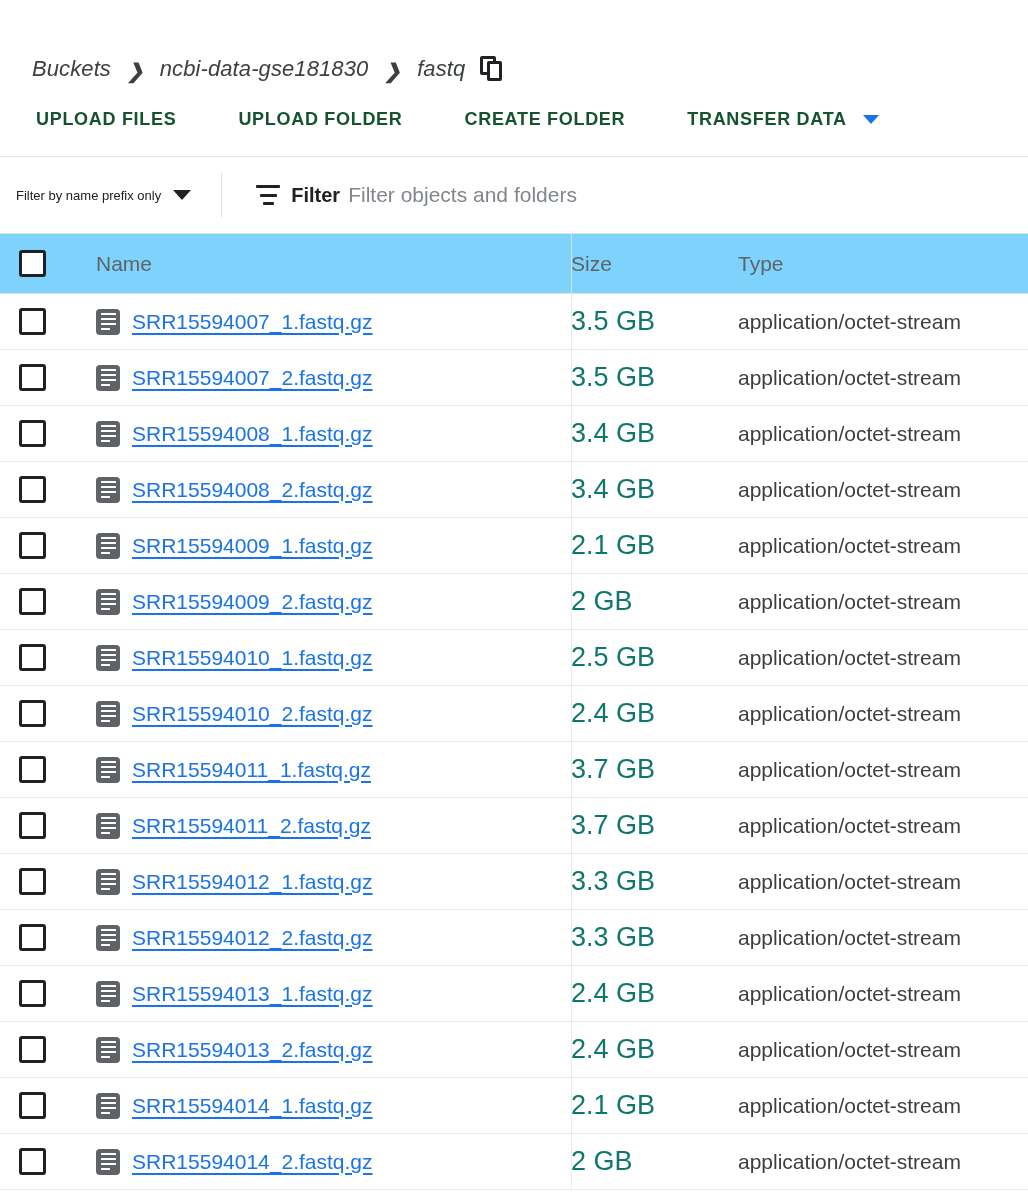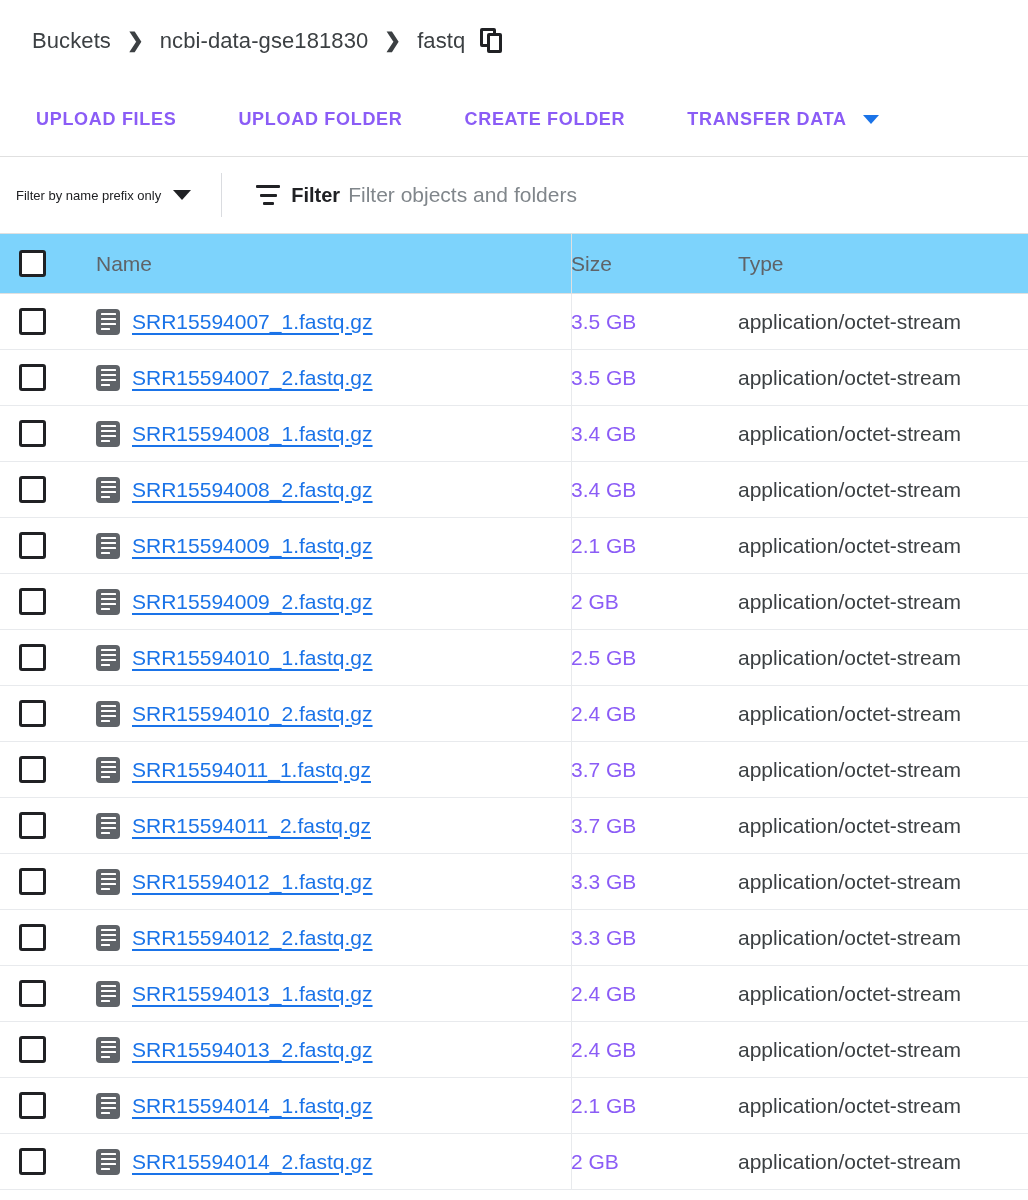--- a/index.html
+++ b/index.html
@@ -14,22 +14,23 @@
     height: 1200px;
     overflow: hidden;
     color: #202124;
     -webkit-font-smoothing: antialiased;
   }
 
   
   .breadcrumb-bar {
     height: 82px;
     display: flex;
-    align-items: center;
+    align-items: flex-end;
     padding: 0 0 0 32px;
+    font-style: italic;
   }
   .crumb {
     font-size: 22px;
     color: #3c4043;
     letter-spacing: 0.1px;
     white-space: nowrap;
   }
   .crumb.link { cursor: pointer; }
   .crumb-sep {
     font-size: 20px;
@@ -69,21 +70,21 @@
   .action-bar {
     height: 75px;
     display: flex;
     align-items: center;
     padding: 0 0 0 36px;
     border-bottom: 1px solid #e0e0e0;
   }
   .action-btn {
     font-size: 18px;
     font-weight: bold;
-    color: #8b5cf6;
+    color: #14532d;
     letter-spacing: 0.7px;
     background: none;
     border: none;
     padding: 0;
     margin-right: 62px;
     cursor: pointer;
     white-space: nowrap;
     font-family: inherit;
     display: flex;
     align-items: center;
@@ -248,22 +249,22 @@
 
   .file-link {
     font-size: 21px;
     color: #1a73e8;
     text-decoration: underline;
     text-underline-offset: 4px;
     cursor: pointer;
     white-space: nowrap;
   }
   .col-size {
-    font-size: 21px;
-    color: #8b5cf6;
+    font-size: 27px;
+    color: #0f766e;
     white-space: nowrap;
   }
   .col-type {
     font-size: 21px;
     color: #3c4043;
     white-space: nowrap;
   }
   .header-row .col-size,
   .header-row .col-type { color: #5f6368; }
 </style>

